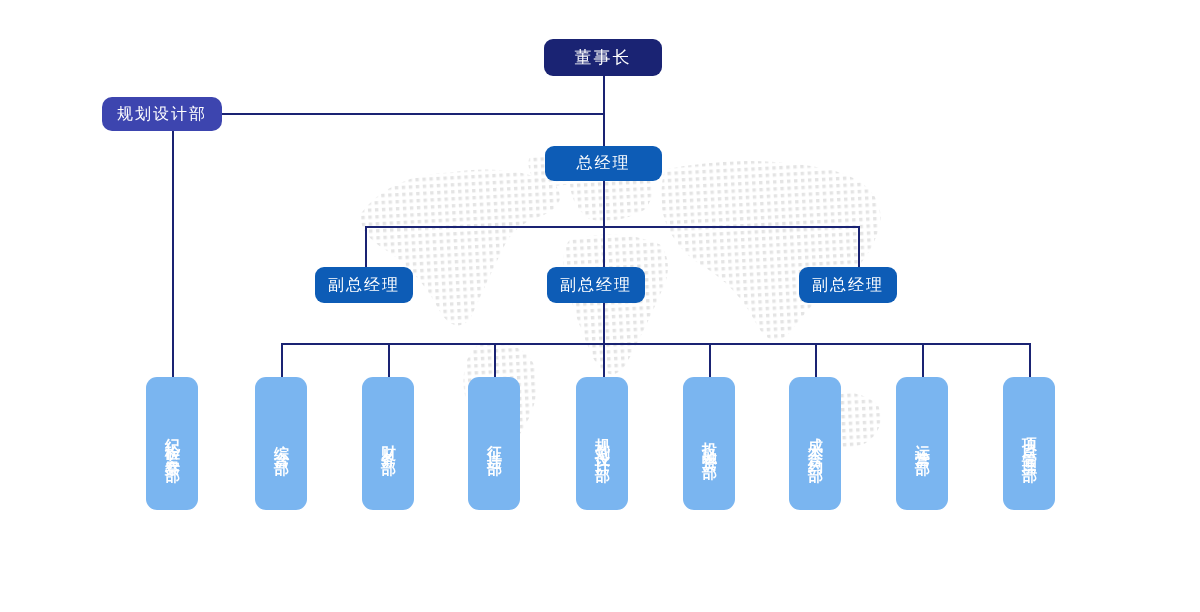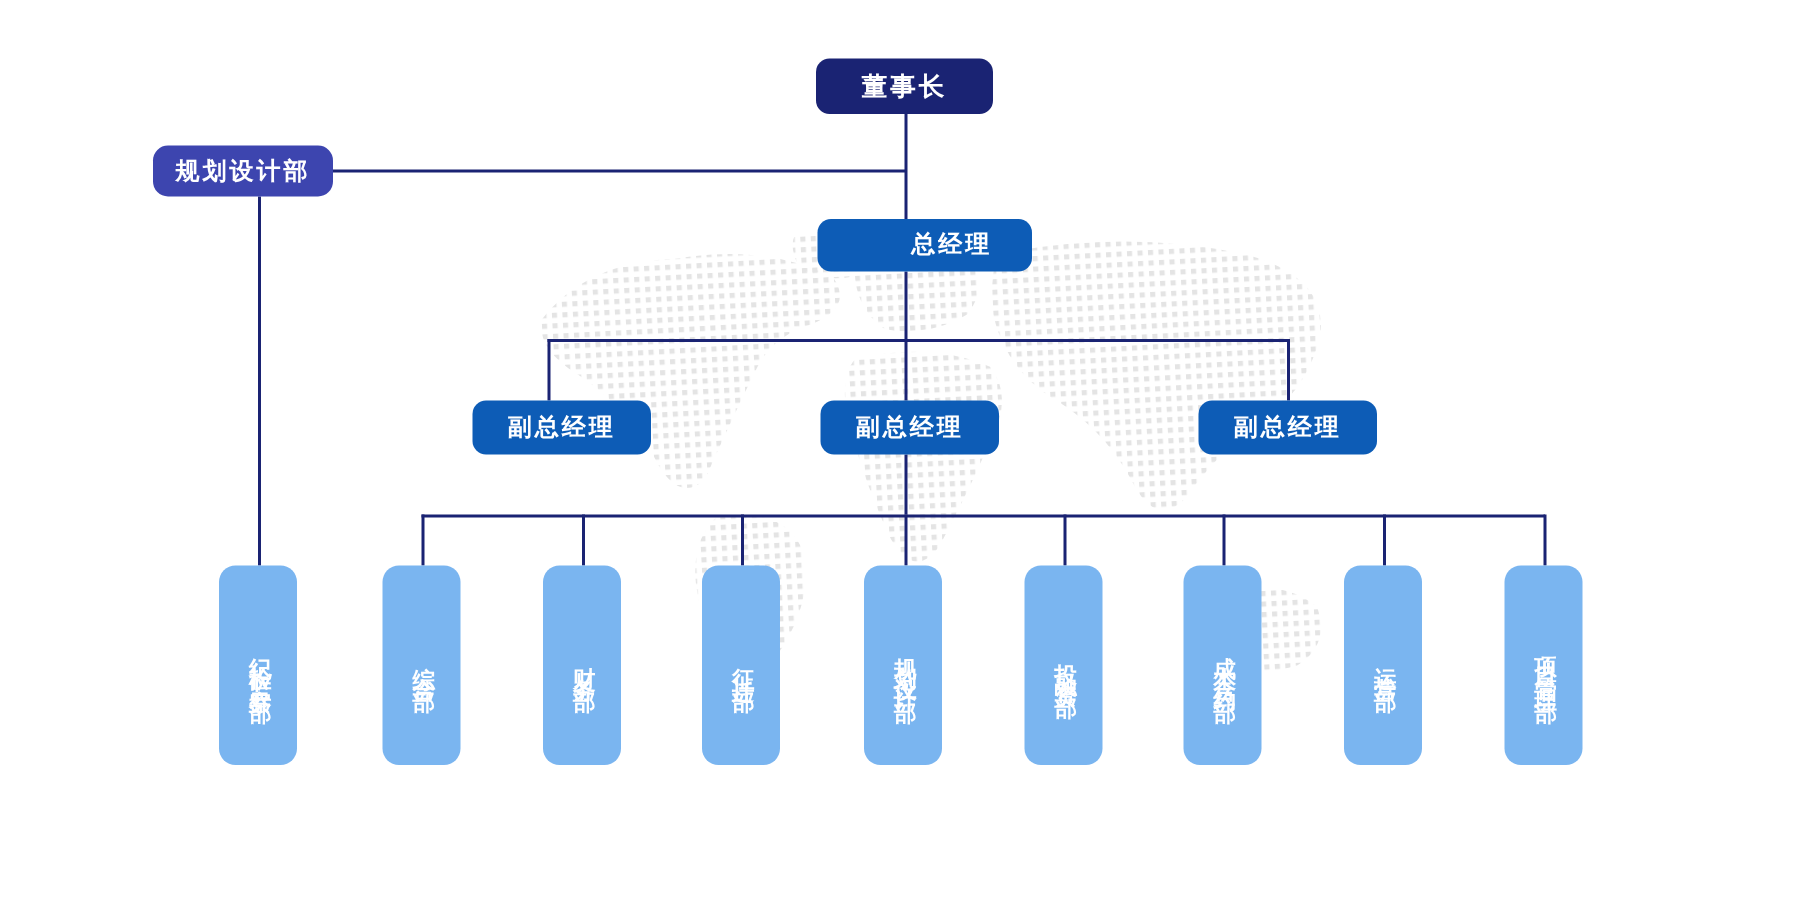--- a/index.html
+++ b/index.html
@@ -23,40 +23,40 @@
     background: var(--line-color, #1a2373);
   }
   .vline { width:1.5px; }
   .hline { height:1.5px; }
 
   
   .node {
     position:absolute;
     display:flex; align-items:center; justify-content:center;
     color: var(--node-text, #ffffff);
-    font-weight:bold;
+    font-weight:normal;
     letter-spacing:2px;
   }
   #chairman {
     left:544px; top:39px; width:118px; height:37px;
     background: var(--chairman-bg, #1a2373);
     border-radius:9px; font-size:17px;
   }
   #secretary {
     left:102px; top:97px; width:120px; height:34px;
     background: var(--secretary-bg, #3d45af);
     border-radius:10px; font-size:16px;
   }
   #gm {
-    left:545px; top:146px; width:107px; height:35px;
+    left:545px; top:146px; width:117px; height:35px;
     background: var(--manager-bg, #0d5cb6);
-    border-radius:9px; font-size:16px;padding-left:36px;
+    border-radius:9px; font-size:16px;
   }
   .deputy {
-    top:267px; width:119px; height:36px;
+    top:267px; width:98px; height:36px;
     background: var(--manager-bg, #0d5cb6);
     border-radius:9px; font-size:16px;
   }
   #deputy1 { left:315px; }
   #deputy2 { left:547px; }
   #deputy3 { left:799px; }
 
   .dept {
     position:absolute;
     top:377px; width:52px; height:133px;

